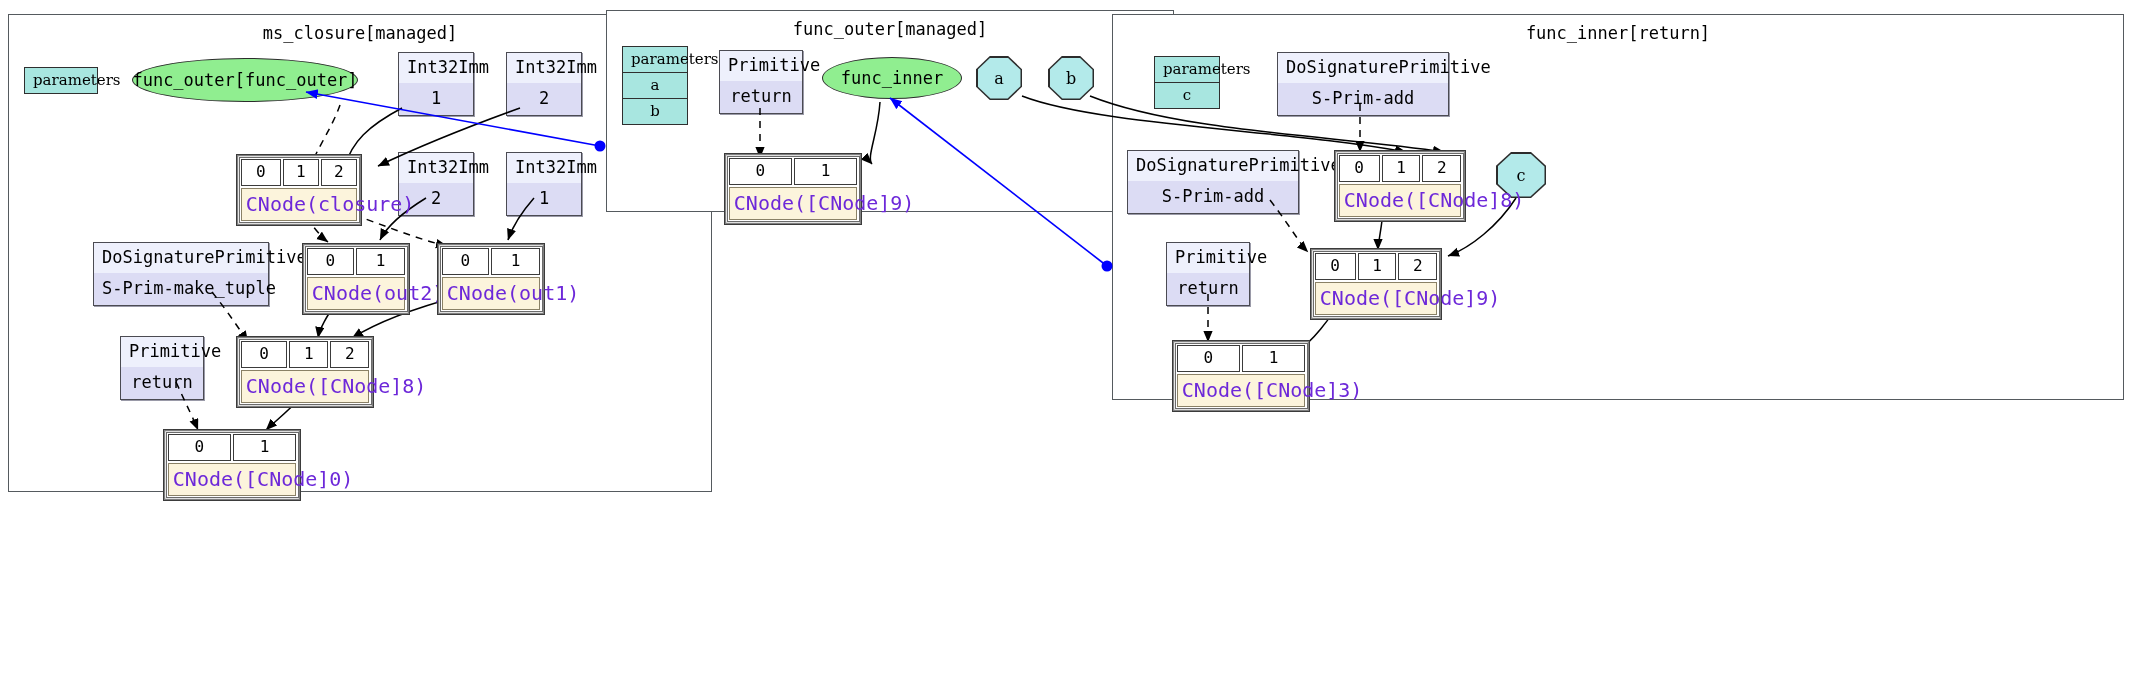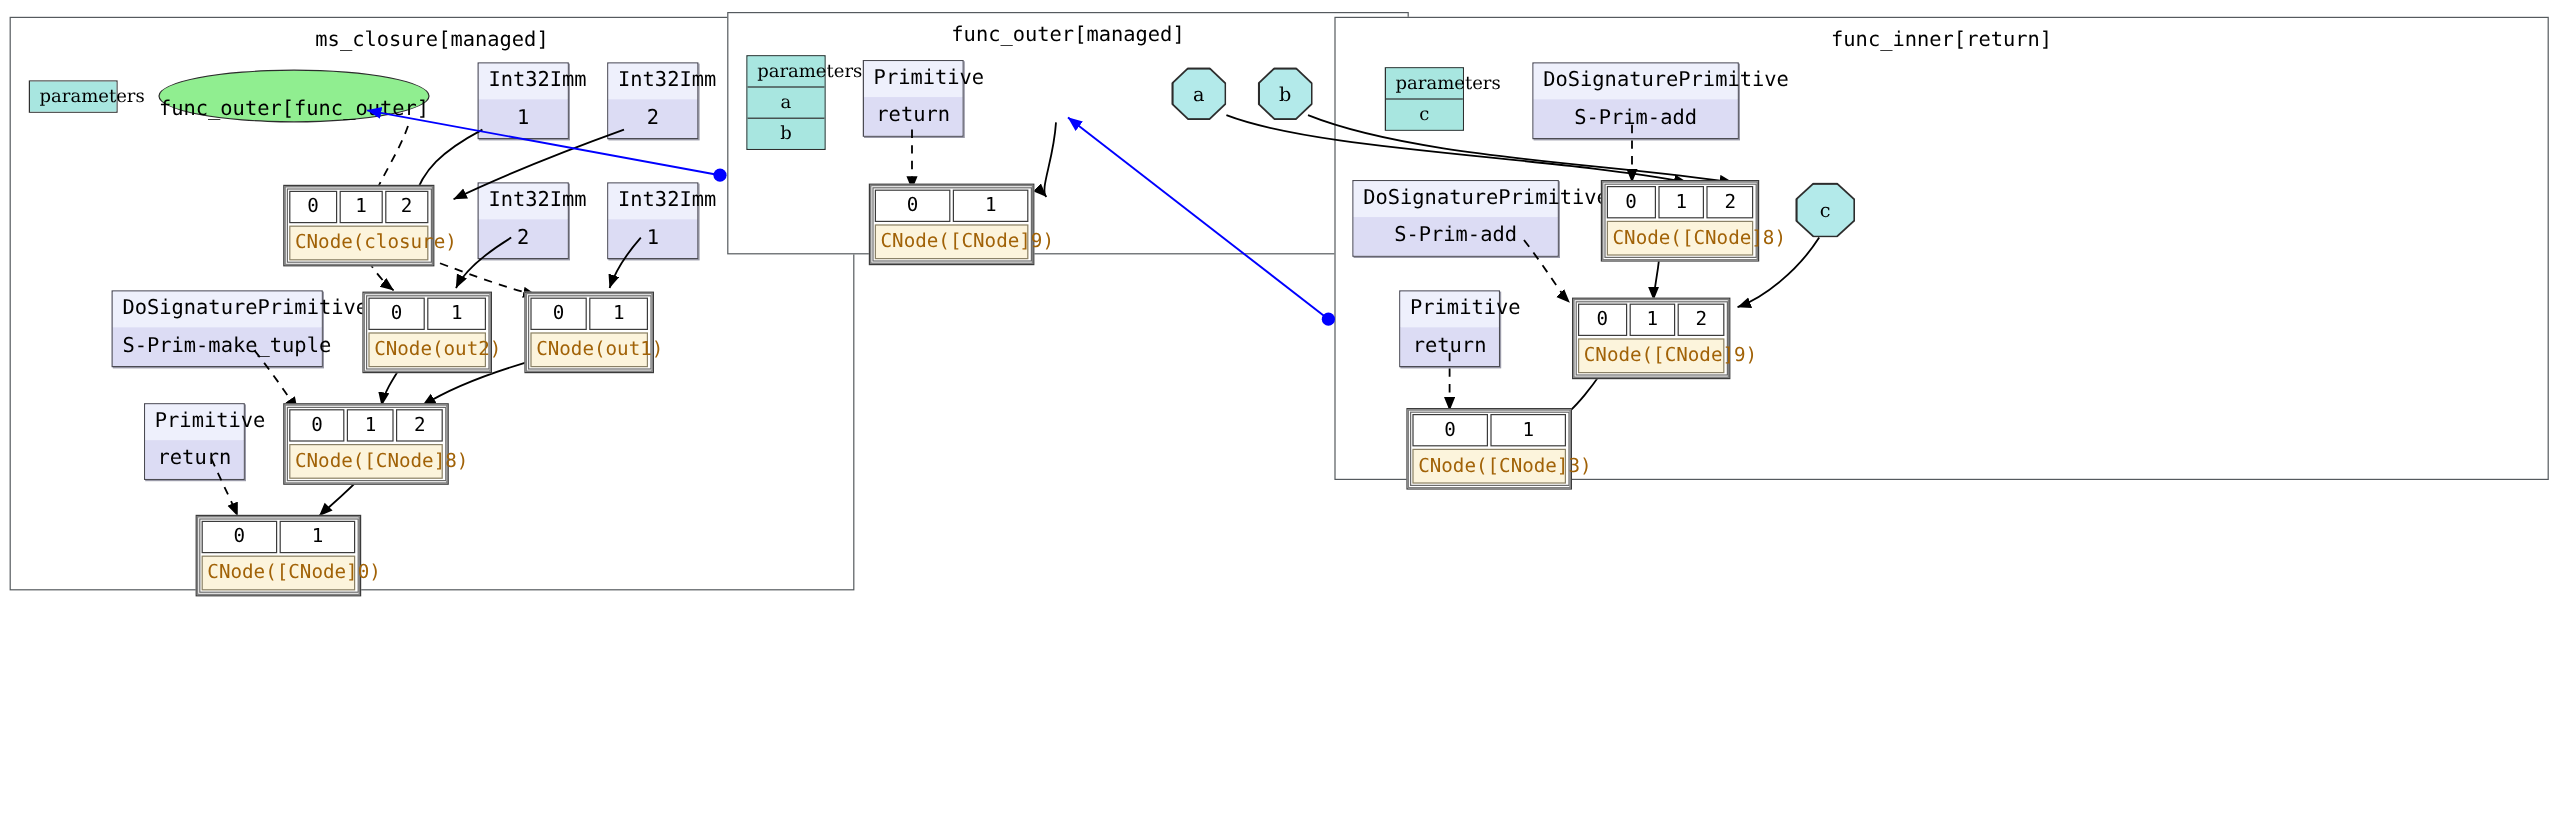--- a/index.html
+++ b/index.html
@@ -33,22 +33,22 @@
   .ports{display:flex;}
   .port{
     border:1.3px solid #3b3b3b;background:#ffffff;
     font-size:16px;line-height:1;text-align:center;
     padding:4px 0 5px 0;box-sizing:border-box;
     font-family:"DejaVu Sans Mono", monospace;color:#000;
   }
   .port + .port{border-left-width:1.3px;margin-left:2px;}
   .cnode-label{
     margin-top:2px;background:#fcf4dc;border:1.1px solid #8a8166;
-    font-size:16px;line-height:1;text-align:center;padding:5px 4px 6px 4px;
-    font-family:"DejaVu Sans Mono", monospace;color:#a16207;white-space:nowrap;
+    font-size:20px;line-height:1;text-align:center;padding:5px 4px 6px 4px;
+    font-family:"DejaVu Sans Mono", monospace;color:#6d28d9;white-space:nowrap;
   }
 
   
   .record{
     background:#dcdcf4;border:1.4px solid #4b4b52;box-sizing:border-box;
     box-shadow:1px 1px 0 #9a9aa8;
   }
   .record .r1{
     background:#eef0fc;font-size:17px;line-height:1;text-align:center;
     padding:6px 8px 7px 8px;font-family:"DejaVu Sans Mono", monospace;
@@ -66,21 +66,21 @@
   }
   .paramtbl .prow{
     font-family:"DejaVu Serif", serif;font-size:15px;text-align:center;
     color:#000;padding:3px 8px 4px 8px;background:#a8e6e0;white-space:nowrap;
   }
   .paramtbl .prow + .prow{border-top:1.4px solid #2f2f2f;}
 
   
   .ellipse{
     background:#90ee90;border:1.5px solid #2c2c2c;border-radius:50%;
-    display:flex;align-items:flex-end;justify-content:center;
+    display:flex;align-items:center;justify-content:center;
     font-family:"DejaVu Sans Mono", monospace;font-size:17px;color:#000;
     white-space:nowrap;box-sizing:border-box;
   }
   .octa-wrap{position:absolute;}
   .octa-wrap .oct-border{
     position:absolute;inset:0;background:#2c2c2c;
     clip-path:polygon(30% 0,70% 0,100% 30%,100% 70%,70% 100%,30% 100%,0 70%,0 30%);
   }
   .octa-wrap .oct-fill{
     position:absolute;inset:1.5px;background:#b3eaea;
@@ -263,20 +263,23 @@
     <div class="prow">parameters</div>
     <div class="prow">a</div>
     <div class="prow">b</div>
   </div>
 
   <div class="node record" style="left:719px;top:50px;width:84px;">
     <div class="r1">Primitive</div>
     <div class="r2">return</div>
   </div>
 
+  <div class="node ellipse" style="left:822px;top:57px;width:140px;height:42px;">
+    <span>func_inner</span>
+  </div>
 
   <div class="octa-wrap" style="left:976px;top:56px;width:46px;height:44px;">
     <div class="oct-border"></div>
     <div class="oct-fill">
       <span>a</span>
     </div>
   </div>
 
   <div class="octa-wrap" style="left:1048px;top:56px;width:46px;height:44px;">
     <div class="oct-border"></div>

